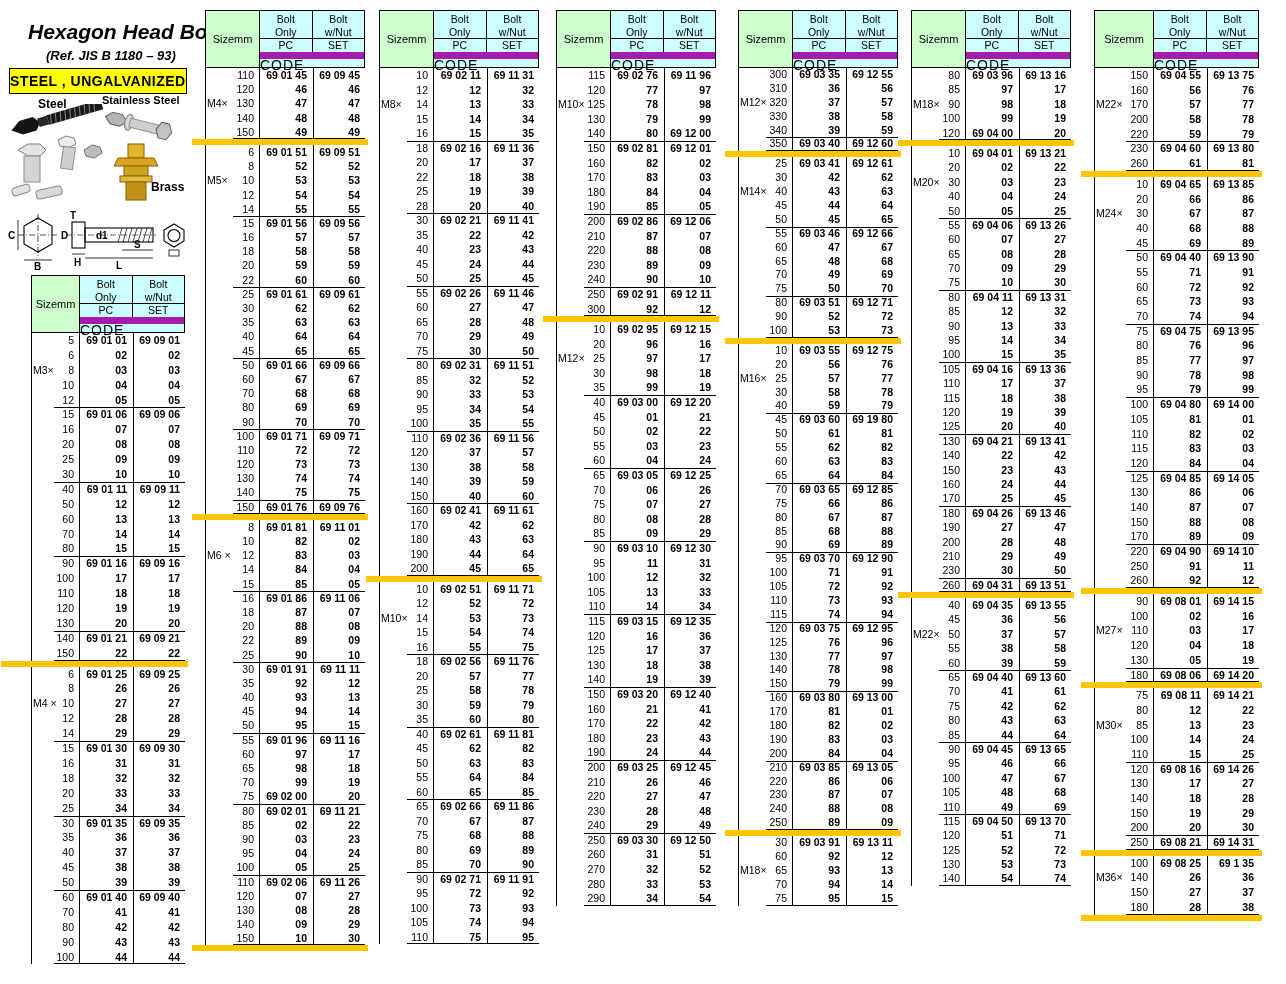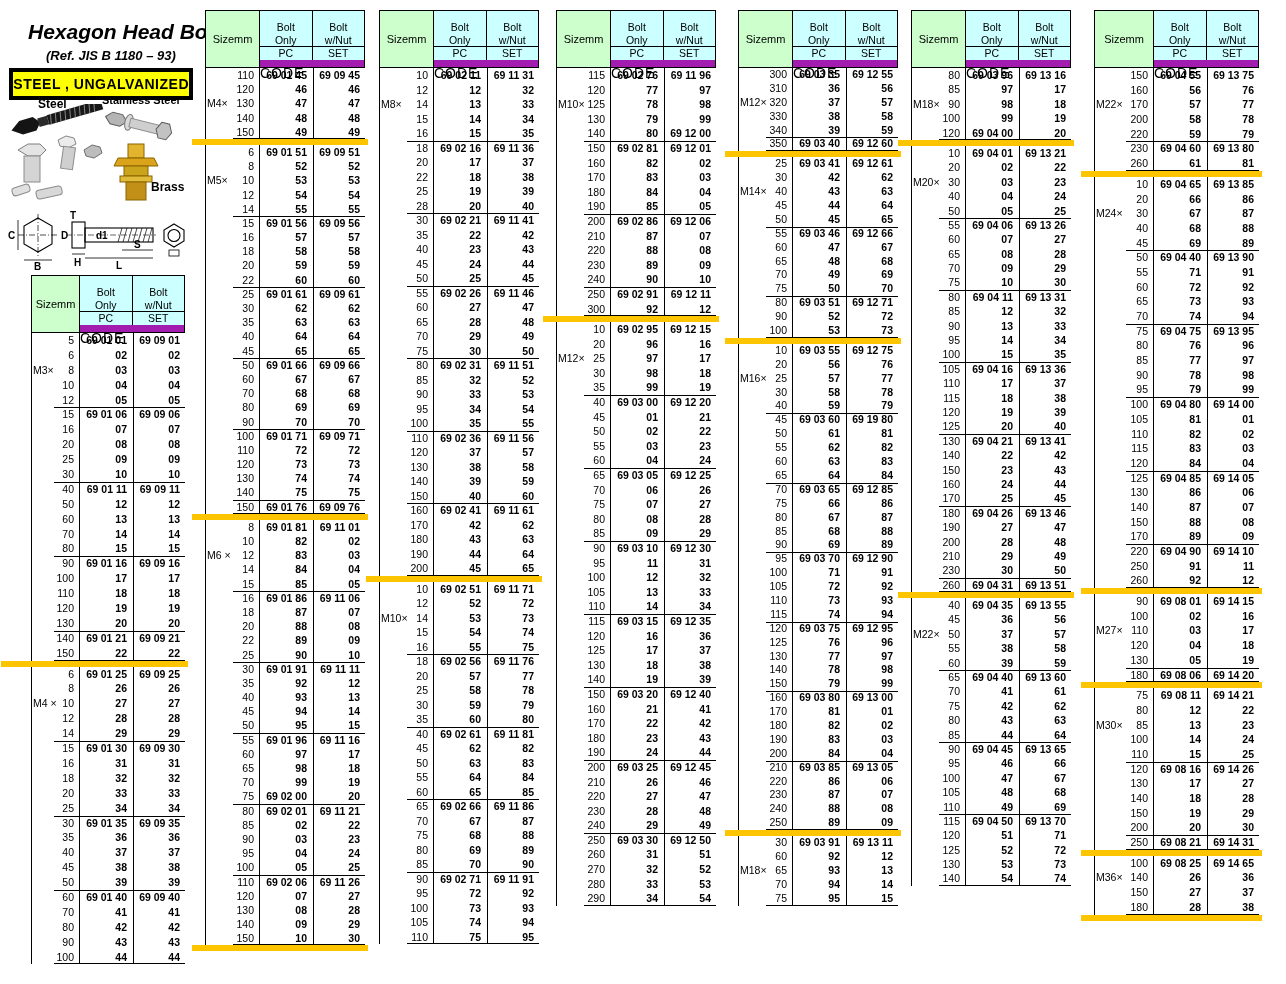--- a/index.html
+++ b/index.html
@@ -4,22 +4,22 @@
 <style>
   html,body{margin:0;padding:0}
   body{width:1286px;height:984px;background:#fff;overflow:hidden;
        font-family:"Liberation Sans","DejaVu Sans",sans-serif;color:#000;position:relative}
   .page{position:absolute;inset:0}
 
   
   .info{position:absolute;left:0;top:0;width:200px;height:275px}
   .title{position:absolute;left:28px;top:20px;font-size:21px;font-weight:bold;font-style:italic;white-space:nowrap}
   .subtitle{position:absolute;left:46px;top:48px;font-size:13px;font-weight:bold;font-style:italic;white-space:nowrap}
-  .banner{position:absolute;left:9px;top:68px;width:176px;height:24px;background:#ffff00;border:4px solid #000000;
-          font-size:14px;font-weight:bold;text-align:right;line-height:24px;letter-spacing:.5px;white-space:nowrap}
+  .banner{position:absolute;left:9px;top:68px;width:176px;height:24px;background:#ffff00;border:1px solid #000000;
+          font-size:14px;font-weight:bold;text-align:left;line-height:24px;letter-spacing:.5px;white-space:nowrap}
   .mlabel{position:absolute;font-weight:bold;font-size:12px;white-space:nowrap}
   .m-steel{left:38px;top:97px}
   .m-ss{left:102px;top:94px;font-size:11px}
   .m-brass{left:151px;top:180px}
   .photos{position:absolute;left:6px;top:104px}
   .diagram{position:absolute;left:6px;top:210px}
 
   
   .tbl{position:absolute;box-sizing:border-box}
   .t0{left:31px;top:275px;width:154px;--sza:48px;--rh:14.9px;--gl:22px}
@@ -30,21 +30,21 @@
   .t5{left:911px;top:10px;width:160px;--sza:54px;--rh:14.4px;--gl:27px}
   .t6{left:1094px;top:10px;width:165px;--sza:59px;--rh:14.7px;--gl:31px}
 
   .thead{display:flex;height:58px;border:1px solid #000;box-sizing:border-box;background:#ccffff}
   .hsize{width:var(--sza);background:#ccffcc;border-right:1px solid #000;display:flex;
          justify-content:center;align-items:center;font-size:11px;line-height:13px;box-sizing:border-box}
   .hright{flex:1;display:flex;flex-direction:column}
   .hr1{flex:1;display:flex;border-bottom:1px solid #000}
   .hr2{height:14px;display:flex;border-bottom:7px solid #a21caf}
   .hcell{flex:1;text-align:center;font-size:10.5px;box-sizing:border-box}
-  .hr1 .hcell{line-height:12.5px;padding-top:10px}
+  .hr1 .hcell{line-height:12.5px;padding-top:2px}
   .hr2 .hcell{line-height:13px;font-size:10.5px}
   .hcell+.hcell{border-left:1px solid #000}
   .hr3{height:13px;text-align:left;font-size:14px;line-height:13px;letter-spacing:1px}
 
   .tbody{border-left:1px solid #000}
   .sec{position:relative}
   .sec::after{content:"";position:absolute;bottom:0;left:var(--gl);right:0;height:1px;background:#000}
   .grp{position:relative}
   .grp:not(:first-child)::before{content:"";position:absolute;top:0;left:var(--gl);right:0;height:1px;background:#000}
   .row{display:flex;height:var(--rh);line-height:var(--rh);position:relative}
@@ -2888,21 +2888,21 @@
               </div>
             </div>
           </div>
           <div class="ysep"></div>
           <div class="sec">
             <div class="grp">
               <div class="row">
                 <span class="gut"></span>
                 <span class="size">100</span>
                 <span class="pc">69 08 25</span>
-                <span class="set">69 14 65</span>
+                <span class="set">69 1 35</span>
               </div>
               <div class="row">
                 <span class="gut">M36×</span>
                 <span class="size">140</span>
                 <span class="pc">26</span>
                 <span class="set">36</span>
               </div>
               <div class="row">
                 <span class="gut"></span>
                 <span class="size">150</span>

